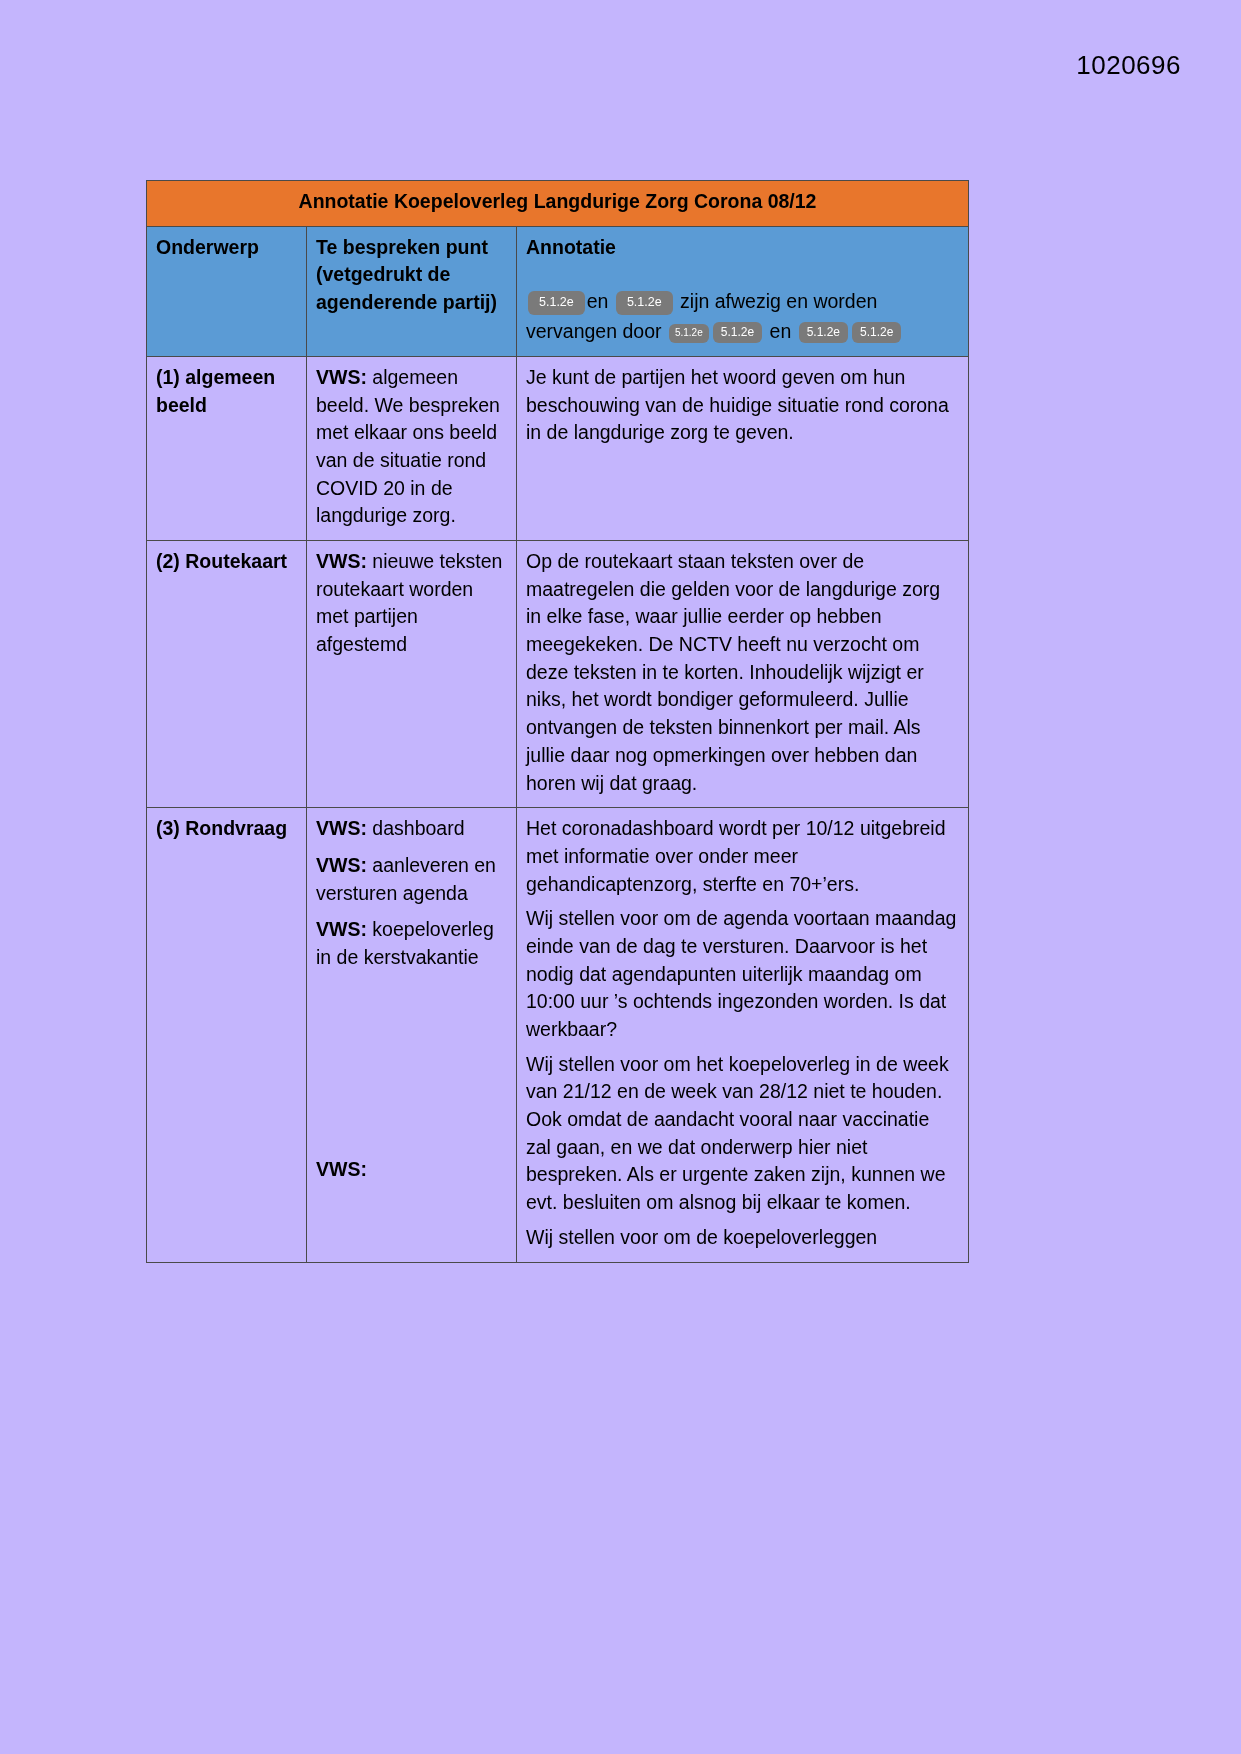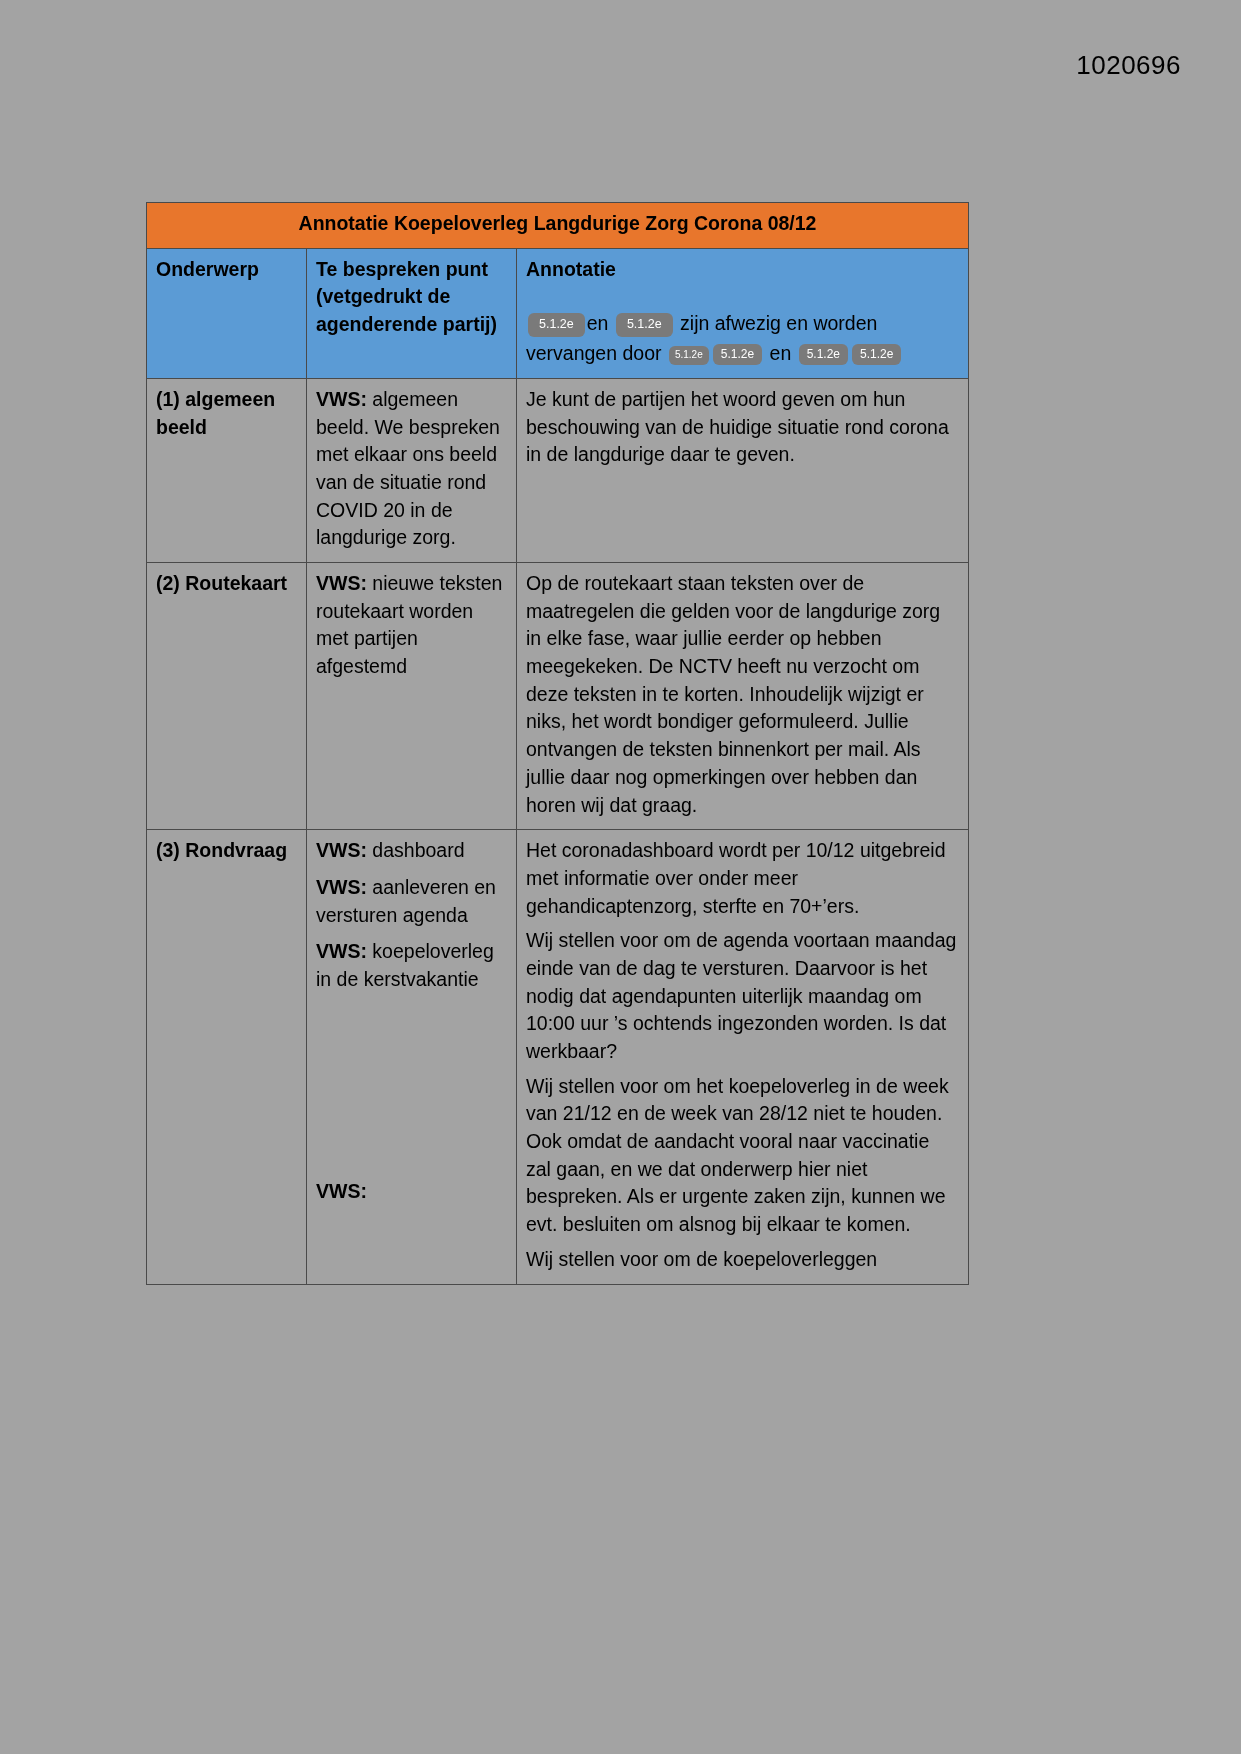--- a/index.html
+++ b/index.html
@@ -12,40 +12,40 @@
     height: 1754px;
     font-family: "Liberation Sans", sans-serif;
     color: #000000;
     position: relative;
     overflow: hidden;
   }
 
   .page {
     position: absolute;
     inset: 0;
-    background: #a3a3a3;
+    background: #c4b5fd;
   }
 
   
   .doc-number {
     position: absolute;
     top: 50px;
     right: 60px;
     font-family: "Liberation Sans", sans-serif;
     font-size: 26px;
     letter-spacing: 0.5px;
     color: #000;
     white-space: nowrap;
   }
 
   
   .table-wrap {
     position: absolute;
     left: 146px;
-    top: 202px;
+    top: 180px;
     width: 822px;
   }
 
   table.doc-table {
     border-collapse: collapse;
     width: 822px;
     table-layout: fixed;
   }
 
   table.doc-table td {
@@ -167,21 +167,21 @@
             <span class="head-note"><span class="redact">5.1.2e</span><span>en</span> <span class="redact">5.1.2e</span> <span>zijn afwezig en worden vervangen door</span> <span class="redact sm">5.1.2e</span><span class="redact md">5.1.2e</span> <span>en</span> <span class="redact md">5.1.2e</span><span class="redact md">5.1.2e</span></span>
           </td>
         </tr>
 
         <tr>
           <td class="topic">(1) algemeen beeld</td>
           <td class="point">
             <b>VWS:</b>
             <span>algemeen beeld. We bespreken met elkaar ons beeld van de situatie rond COVID 20 in de langdurige zorg.</span>
           </td>
-          <td class="annotation">Je kunt de partijen het woord geven om hun beschouwing van de huidige situatie rond corona in de langdurige daar te geven.</td>
+          <td class="annotation">Je kunt de partijen het woord geven om hun beschouwing van de huidige situatie rond corona in de langdurige zorg te geven.</td>
         </tr>
 
         <tr>
           <td class="topic">(2) Routekaart</td>
           <td class="point">
             <b>VWS:</b>
             <span>nieuwe teksten routekaart worden met partijen afgestemd</span>
           </td>
           <td class="annotation">Op de routekaart staan teksten over de maatregelen die gelden voor de langdurige zorg in elke fase, waar jullie eerder op hebben meegekeken. De NCTV heeft nu verzocht om deze teksten in te korten. Inhoudelijk wijzigt er niks, het wordt bondiger geformuleerd. Jullie ontvangen de teksten binnenkort per mail. Als jullie daar nog opmerkingen over hebben dan horen wij dat graag.</td>
         </tr>

